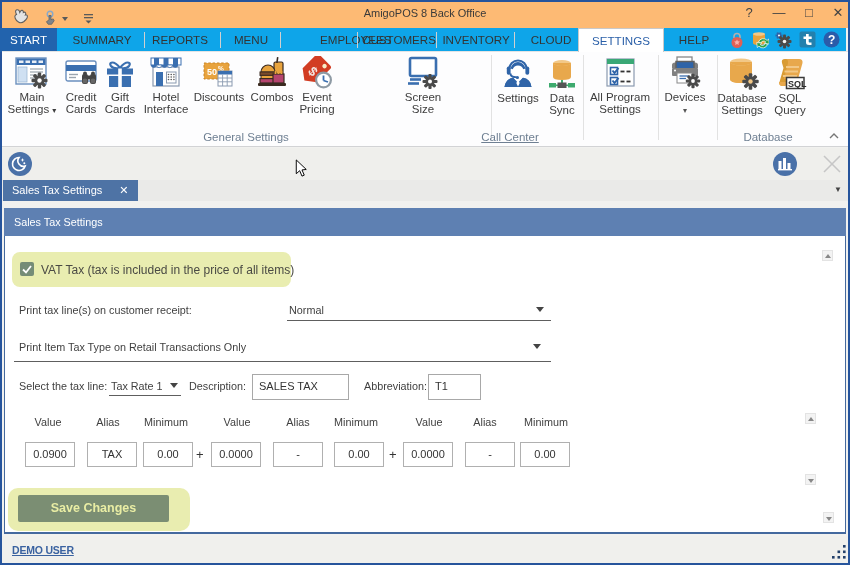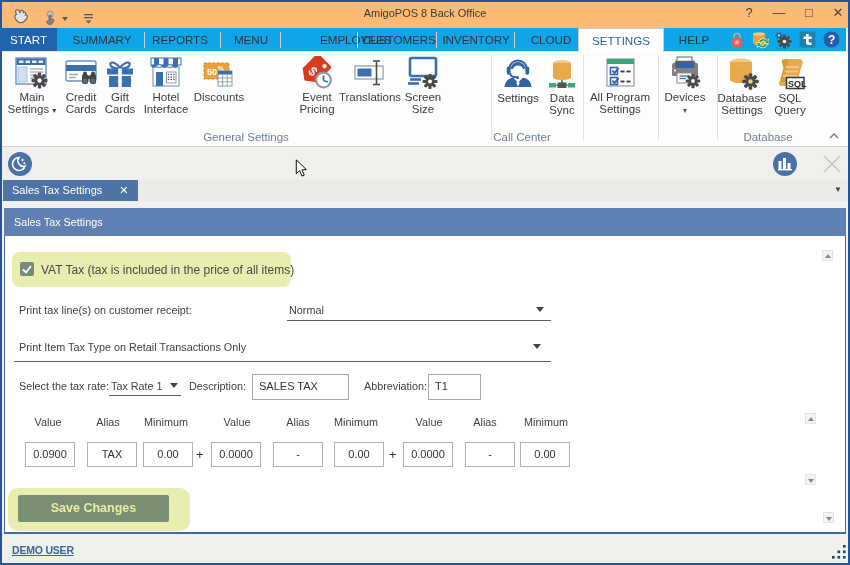--- a/index.html
+++ b/index.html
@@ -254,49 +254,55 @@
       <g stroke="#8a9ab0" stroke-width="0.9">
           <line x1="16" y1="22" x2="30" y2="22"></line>
           <line x1="16" y1="25.8" x2="30" y2="25.8"></line>
           <line x1="20.6" y1="18.5" x2="20.6" y2="30"></line>
           <line x1="25.2" y1="18.5" x2="25.2" y2="30"></line>
         </g>
     </svg>
     Discounts
   </div>
 
+  <div class="rbtn" style="left:244px;width:52px;">
+    <svg class="ic" width="33" height="33" viewBox="0 0 33 33">
+      <rect x="18" y="6" width="9" height="21" rx="1.5" fill="#e8a33d" stroke="#3a2a20" stroke-width="1.2"></rect>
+      <rect x="20.5" y="1" width="1.6" height="6" fill="#3a2a20" transform="rotate(8 21 4)"></rect>
+      <path d="M5 16 a7 7 0 0 1 14 0z" fill="#e8a33d" stroke="#3a2a20" stroke-width="1.2"></path>
+      <rect x="4" y="16" width="16" height="3.4" fill="#7a4a2a" stroke="#3a2a20" stroke-width="1"></rect>
+      <rect x="5" y="19.4" width="14" height="3.2" fill="#e8a33d" stroke="#3a2a20" stroke-width="1"></rect>
+      <rect x="4" y="22.6" width="16" height="4.4" fill="#b5446e" stroke="#3a2a20" stroke-width="1.2"></rect>
+      <rect x="17" y="18" width="11" height="9" fill="#b5446e" stroke="#3a2a20" stroke-width="1.2"></rect>
+      <g stroke="#e8a33d" stroke-width="1.6">
+          <line x1="19.5" y1="18" x2="19.5" y2="15"></line>
+          <line x1="22.5" y1="18" x2="22.5" y2="14.5"></line>
+          <line x1="25.5" y1="18" x2="25.5" y2="15"></line>
+        </g>
+      <rect x="2" y="27" width="28" height="3" rx="1" fill="#3a2a20"></rect>
+    </svg>
+    Combos
+  </div>
 
   <div class="rbtn" style="left:288px;width:54px;">
     <svg class="ic" width="34" height="33" viewBox="0 0 34 33">
       <g transform="translate(15,14) rotate(45)">
         <path d="M-7.5 -14 h15 q2.5 0 2.5 2.5 v19 l-10 7.5 l-10 -7.5 v-19 q0 -2.5 2.5 -2.5z" fill="#d23d23"></path>
         <circle cx="4" cy="-9.5" r="2.2" fill="#f7edc8"></circle>
         <text x="-4" y="7" font-family="Liberation Sans" font-size="13" font-weight="bold" fill="#f3e6e2">$</text>
       </g>
       <circle cx="23.5" cy="24" r="7.4" fill="#fff" stroke="#8e9aa4" stroke-width="2.2"></circle>
       <g stroke="#3a6fb0" stroke-width="1.8">
           <line x1="23.5" y1="24.5" x2="23.5" y2="19.5"></line>
           <line x1="23.5" y1="24.5" x2="28" y2="26"></line>
         </g>
     </svg>
     Event<br>Pricing
   </div>
 
-  <div class="rbtn" style="left:331px;width:74px;">
-    <svg class="ic" width="34" height="33" viewBox="0 0 34 33">
-      <rect x="2" y="10" width="28" height="13" fill="#fff" stroke="#9aa4ae" stroke-width="1.4"></rect>
-      <rect x="4.5" y="12.5" width="14" height="8" fill="#3a6fb0"></rect>
-      <g stroke="#4a4a4a" stroke-width="1.6">
-          <line x1="23.5" y1="6" x2="23.5" y2="28"></line>
-          <line x1="20" y1="5" x2="27" y2="5"></line>
-          <line x1="20" y1="28.5" x2="27" y2="28.5"></line>
-        </g>
-    </svg>
-    Translations
-  </div>
 
   <div class="rbtn" style="left:395px;width:52px;">
     <svg class="ic" width="34" height="33" viewBox="0 0 34 33">
       <rect x="4" y="2" width="26" height="18" rx="1.5" fill="#fff" stroke="#3a6fb0" stroke-width="2.6"></rect>
       <g stroke="#3a6fb0" stroke-width="2.6">
           <line x1="4" y1="23.5" x2="15" y2="23.5"></line>
           <line x1="2" y1="27.5" x2="13" y2="27.5"></line>
         </g>
       <g fill="#4a4a4a" transform="translate(24,25.5)">
         <g>
@@ -444,21 +450,21 @@
       <rect x="13.5" y="21.5" width="17.5" height="11" fill="#fff" stroke="#3a3a3a" stroke-width="1.5"></rect>
       <text x="15" y="30.5" font-family="Liberation Sans" font-size="9" font-weight="bold" fill="#2a2a2a">SQL</text>
     </svg>
     SQL<br>Query
   </div>
   <div class="grpsep" style="left:489px;"></div>
   <div class="grpsep" style="left:581px;"></div>
   <div class="grpsep" style="left:656px;"></div>
   <div class="grpsep" style="left:715px;"></div>
   <div class="grplabel" style="left:174px;width:140px;">General Settings</div>
-  <div class="grplabel" style="left:460px;width:120px;">Call Center</div>
+  <div class="grplabel" style="left:448px;width:120px;text-decoration:underline;">Call Center</div>
   <div class="grplabel" style="left:716px;width:100px;">Database</div>
   <svg class="abs" style="left:826px;top:80px;" width="12" height="8" viewBox="0 0 12 8">
       <path d="M2 6 L6 2 L10 6" fill="none" stroke="#777" stroke-width="1.4"></path>
     </svg>
 </div>
 <div class="abs" id="strip">
   <svg class="abs" style="left:6px;top:4px;" width="24" height="24" viewBox="0 0 24 24">
     <circle cx="12" cy="12" r="12" fill="#4a71a8"></circle>
     <path d="M11 5.5 a6.5 6.5 0 1 0 6.2 8.5 a5.5 5.5 0 0 1 -6.2 -8.5z" fill="none" stroke="#fff" stroke-width="1.6"></path>
     <path d="M14.5 6 l0.55 1.45 L16.5 8 l-1.45 0.55 L14.5 10 l-0.55 -1.45 L12.5 8 l1.45-0.55z" fill="#fff"></path>
@@ -499,21 +505,21 @@
 
 <div class="lbl" style="left:19px;top:304px;">Print tax line(s) on customer receipt:</div>
 <div class="lbl" style="left:289px;top:304px;">Normal</div>
 <div class="ddline" style="left:287px;top:320px;width:264px;"></div>
 <div class="ddarrow" style="left:536px;top:307px;"></div>
 
 <div class="lbl" style="left:19px;top:341px;">Print Item Tax Type on Retail Transactions Only</div>
 <div class="ddline" style="left:14px;top:361px;width:537px;"></div>
 <div class="ddarrow" style="left:533px;top:344px;"></div>
 
-<div class="lbl" style="left:19px;top:380px;">Select the tax rate:</div>
+<div class="lbl" style="left:19px;top:380px;">Select the tax line:</div>
 <div class="lbl" style="left:111px;top:380px;">Tax Rate 1</div>
 <div class="ddline" style="left:109px;top:395px;width:72px;"></div>
 <div class="ddarrow" style="left:170px;top:383px;"></div>
 <div class="lbl" style="left:189px;top:380px;">Description:</div>
 <div class="tinput" style="left:252px;top:374px;width:97px;height:26px;padding-left:6px;">SALES TAX</div>
 <div class="lbl" style="left:364px;top:380px;">Abbreviation:</div>
 <div class="tinput" style="left:428px;top:374px;width:53px;height:26px;padding-left:6px;">T1</div>
 
 <div class="thead" style="left:48px;top:416px;">Value</div>
 <div class="thead" style="left:108px;top:416px;">Alias</div>

